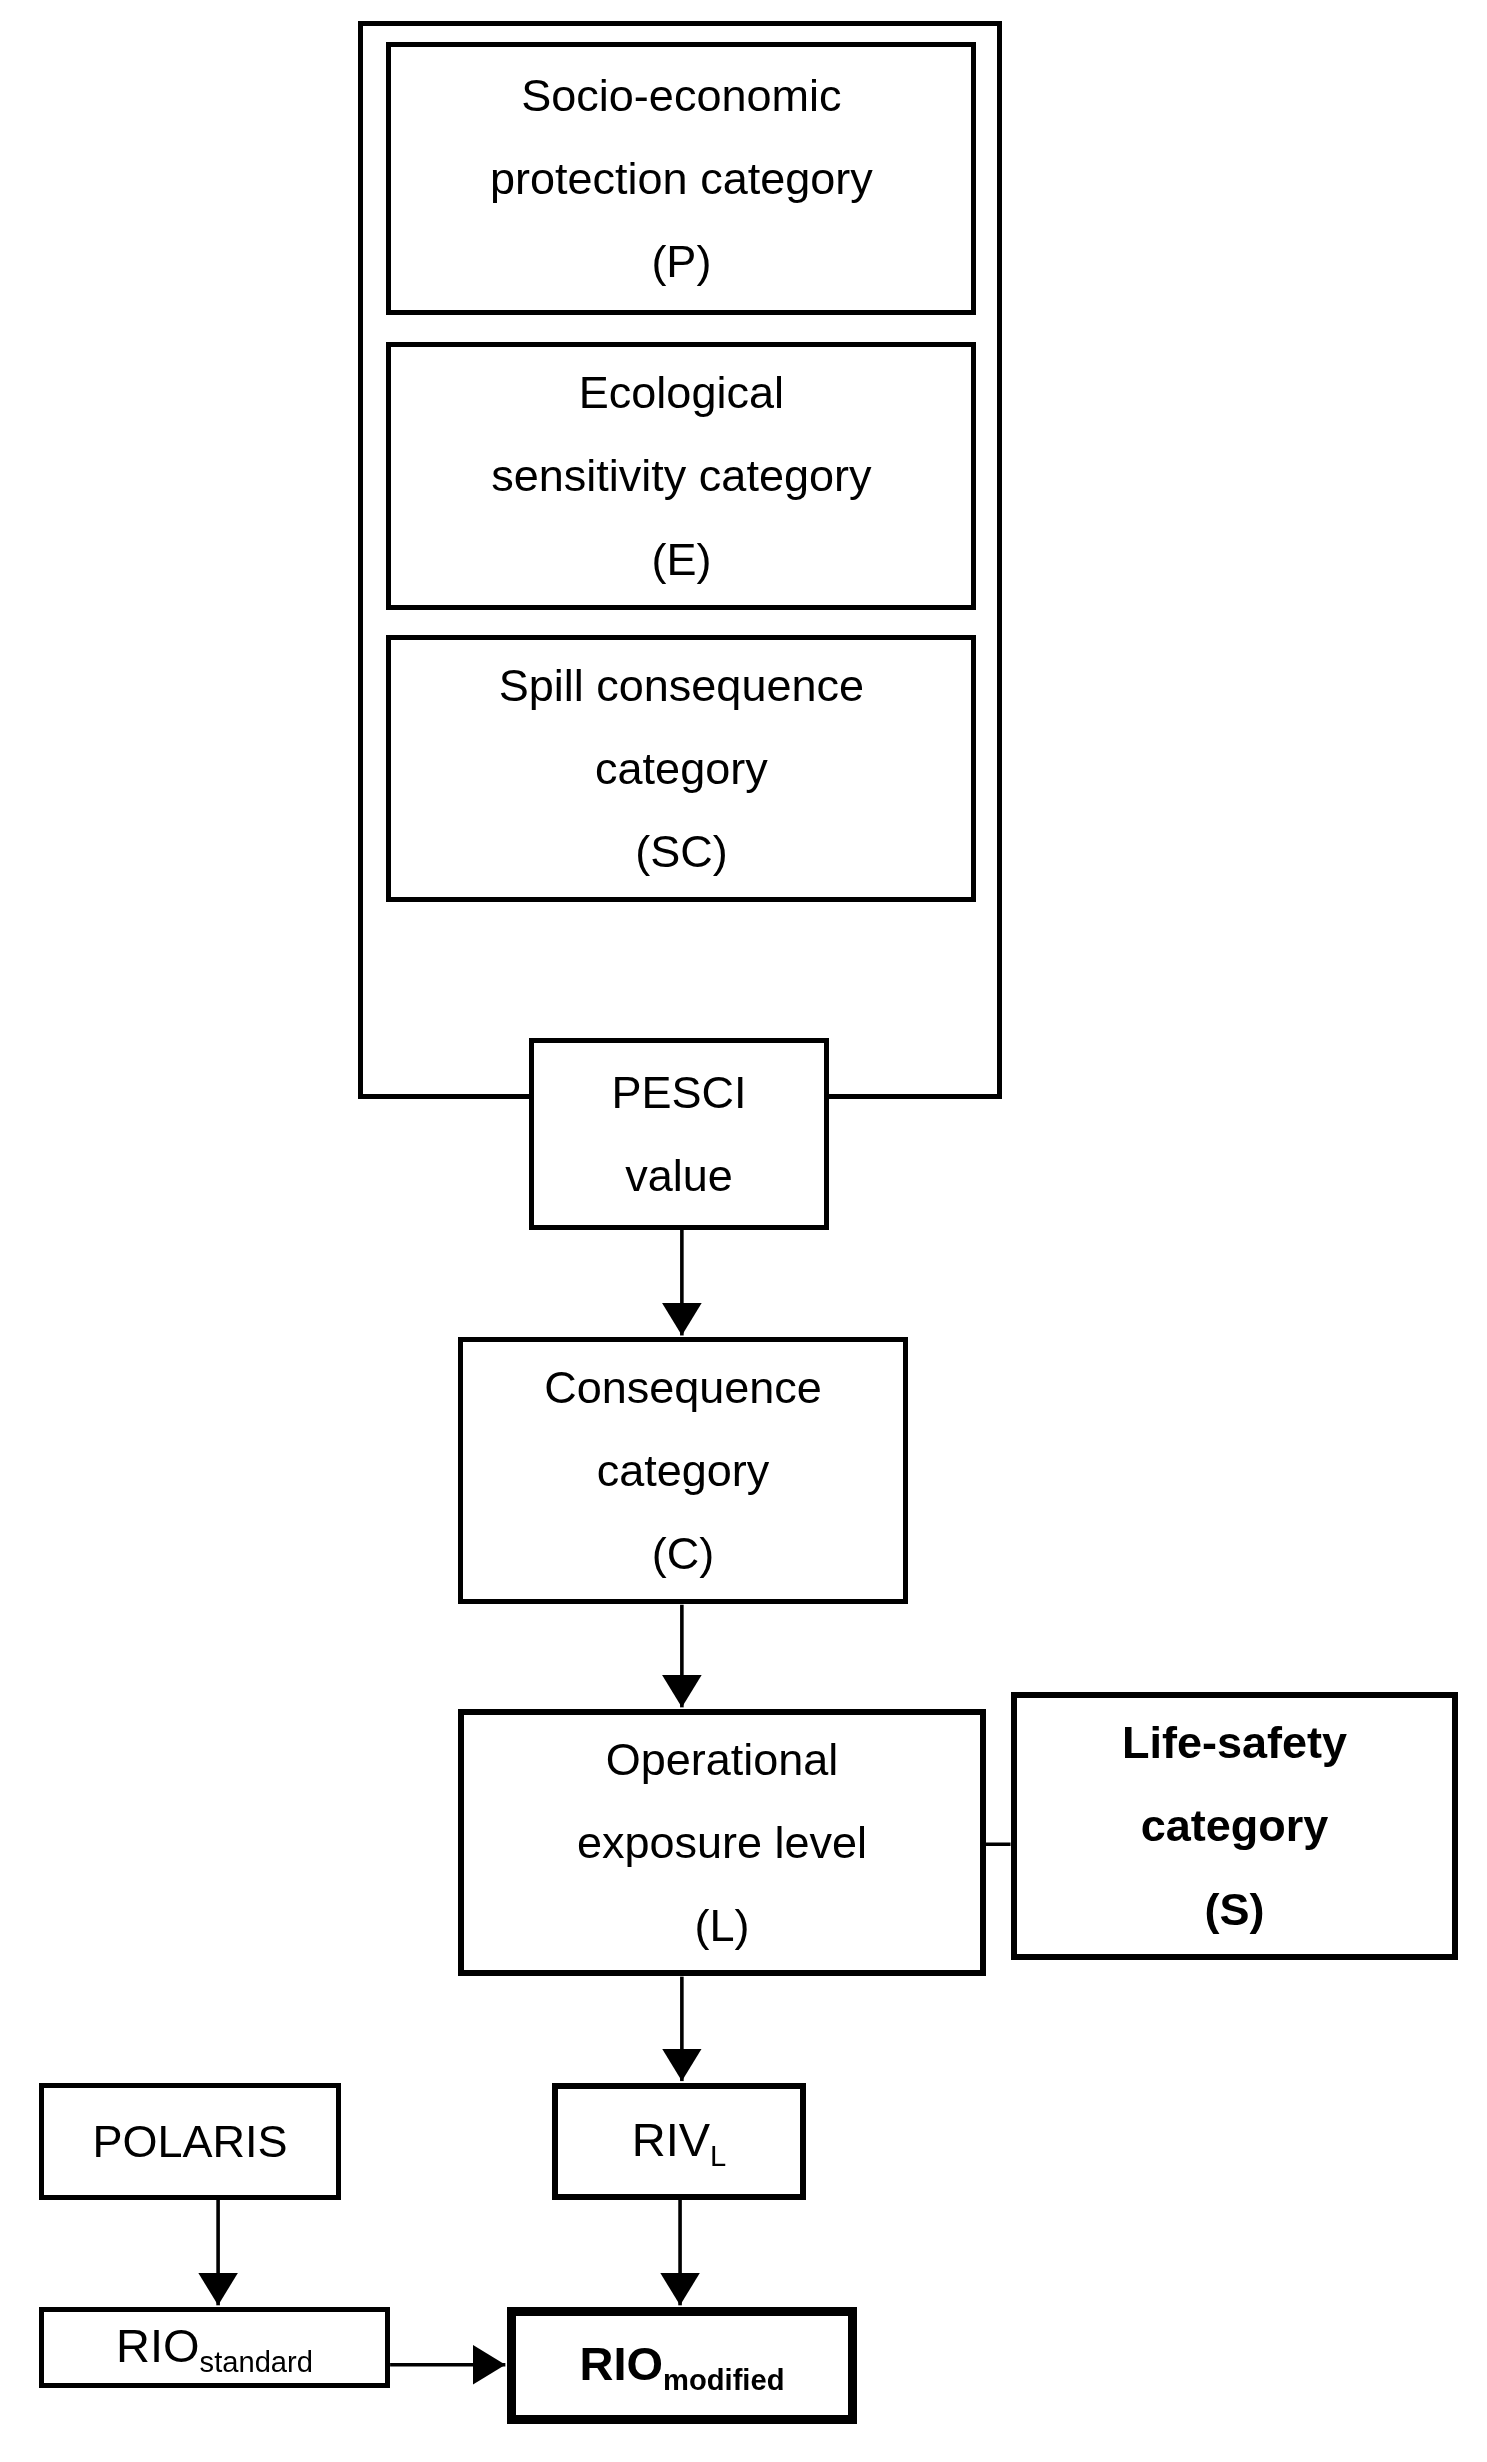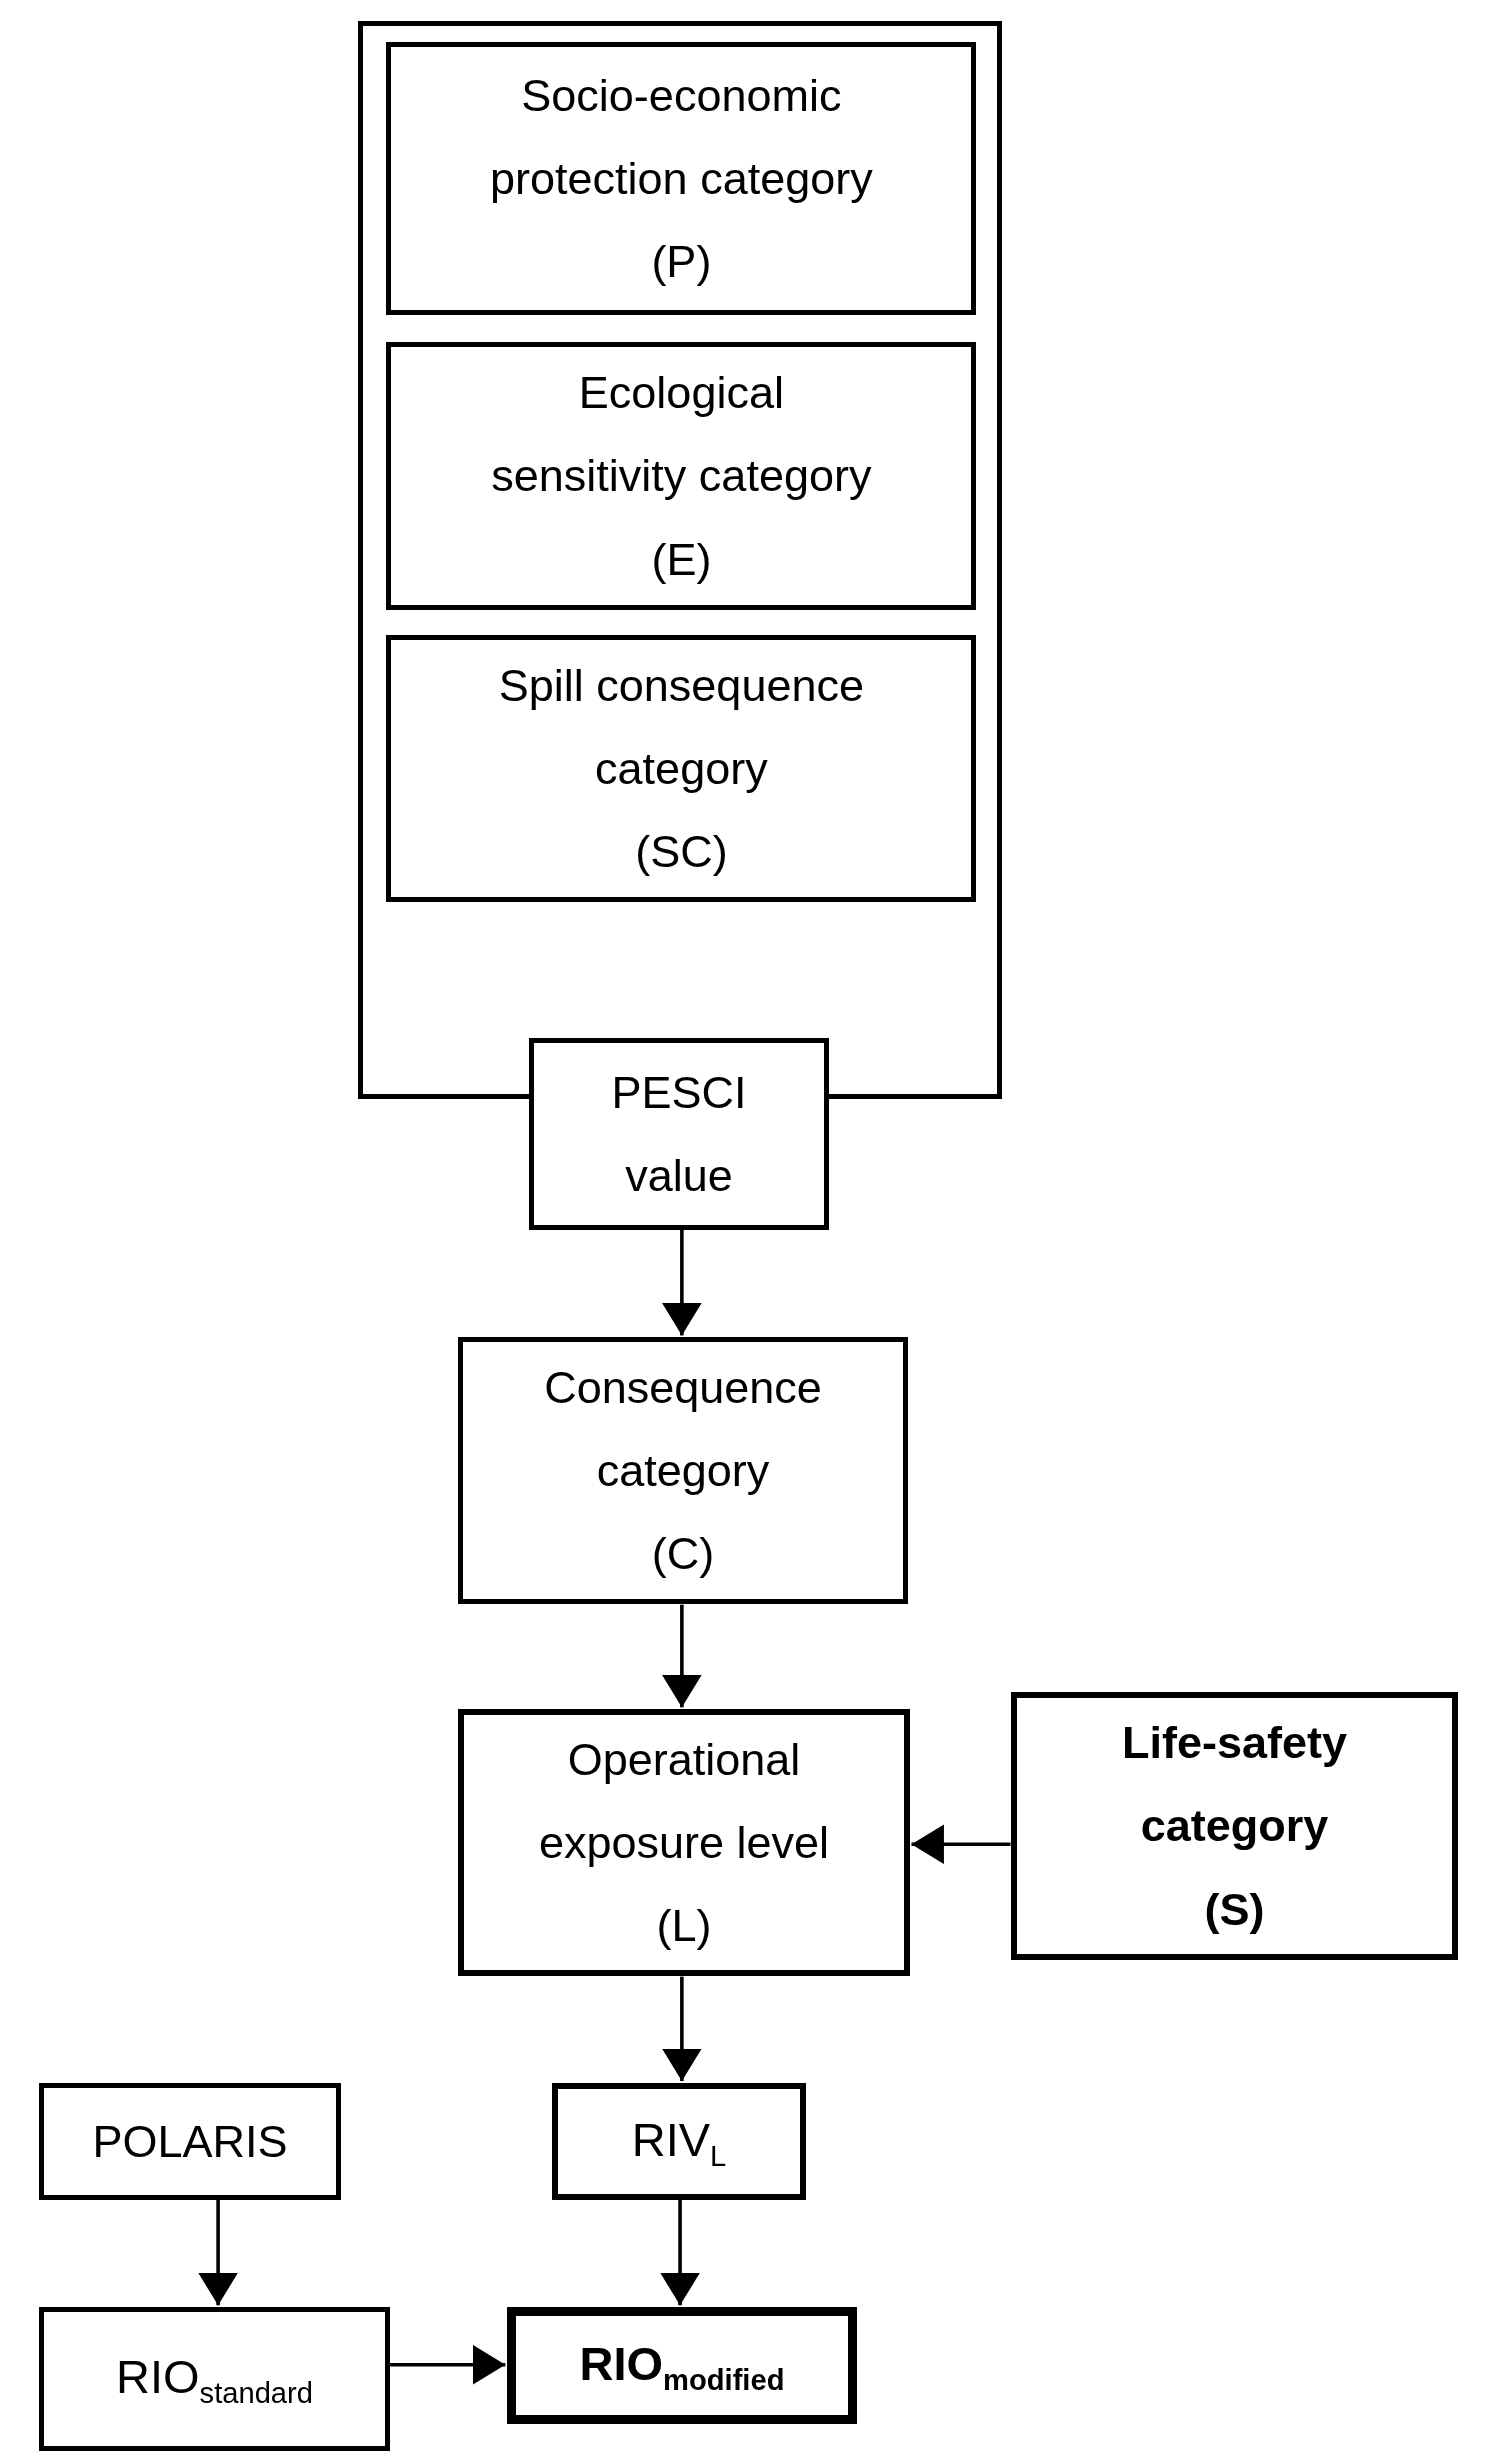--- a/index.html
+++ b/index.html
@@ -22,27 +22,27 @@
 
   
   .group-inputs{left:358px;top:21px;width:644px;height:1078px;border-width:5.4px;}
   .box-socio{left:23.4px;top:16px;width:590px;height:273px;}
   .box-eco{left:23.4px;top:316px;width:590px;height:268px;}
   .box-spill{left:23.4px;top:609px;width:590px;height:267px;}
 
   
   .box-pesci{left:529px;top:1038px;width:300px;height:192px;}
   .box-consequence{left:458px;top:1337px;width:450px;height:267px;}
-  .box-operational{left:458px;top:1709px;width:452px;height:267px;border-width:6.3px;}
+  .box-operational{left:458px;top:1709px;width:528px;height:267px;border-width:6.3px;}
   .box-life-safety{left:1011px;top:1692px;width:447px;height:268px;border-width:6.3px;font-weight:bold;}
 
   
   .box-polaris{left:39px;top:2083px;width:302px;height:117px;}
   .box-riv{left:552px;top:2083px;width:254px;height:117px;border-width:6.3px;}
-  .box-rio-standard{left:39px;top:2307px;width:351px;height:144px;}
+  .box-rio-standard{left:39px;top:2307px;width:351px;height:81px;}
   .box-rio-modified{left:507px;top:2307px;width:350px;height:117px;border-width:9px;align-items:center;}
 
   .arrows{position:absolute;left:0;top:0;pointer-events:none;}
   .arrow{stroke:#000;stroke-width:4;}
 </style>
 </head>
 <body>
 
 <div class="canvas">
 

